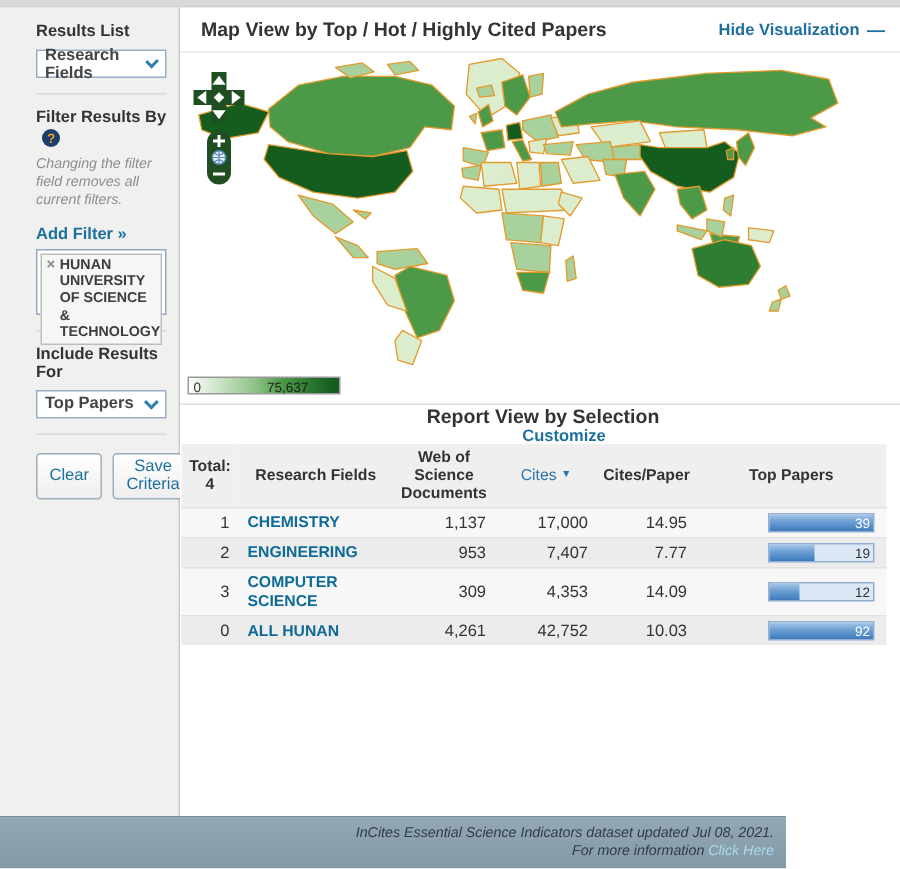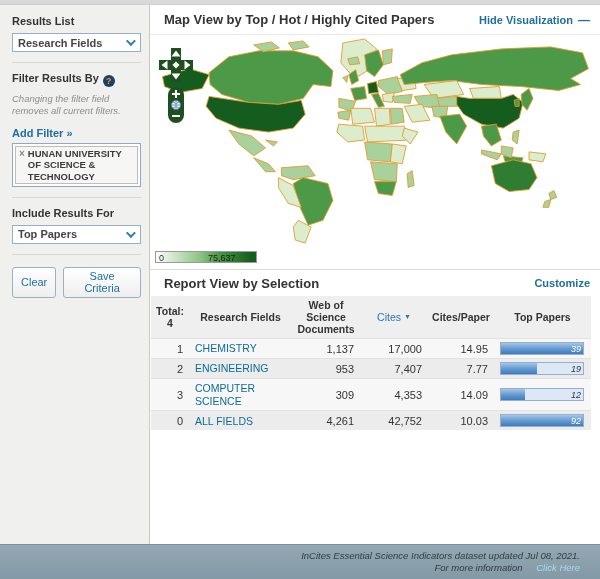--- a/index.html
+++ b/index.html
@@ -5,21 +5,21 @@
   * { margin:0; padding:0; box-sizing:border-box; }
   html,body { width:600px; height:579px; overflow:hidden; }
   body { font-family:"Liberation Sans","DejaVu Sans",sans-serif; background:#fff; }
   #page { position:relative; width:600px; height:579px; background:#fff; }
 
   .top-strip { height:5px; background:#d9d9d9; border-bottom:1px solid #cfcfcf; }
 
   .body-row { display:flex; height:539px; }
 
   
-  .sidebar { width:150px; background:#f0f0ef; border-right:1px solid #c9c9c9; padding:10px 8px 0 12px; }
+  .sidebar { width:120px; background:#f0f0ef; border-right:1px solid #c9c9c9; padding:10px 8px 0 24px; }
   .sec { padding-bottom:10px; margin-bottom:9px; border-bottom:1px solid #d8d8d6; }
   .sec:last-child { border-bottom:none; }
   .side-label { font-size:11px; font-weight:bold; color:#333; margin-bottom:6px; }
   .select { background:#fff; border:1px solid #98aec4; height:19px; display:flex; align-items:center;
             justify-content:space-between; padding:0 5px; cursor:pointer; }
   .select .sel-text { font-size:11px; font-weight:bold; color:#444; }
   .chev { width:7px; height:7px; border-right:2px solid #2a7fae; border-bottom:2px solid #2a7fae;
           transform:rotate(45deg) translateY(-2px); margin-right:2px; }
   .help-ic { display:inline-block; width:12px; height:12px; border-radius:50%; background:#1c3e6b;
              color:#f09a2c; font-size:9px; font-weight:bold; text-align:center; line-height:12px;
@@ -49,50 +49,50 @@
   .map-controls { position:absolute; left:8px; top:12px; width:38px; }
 
   .legend-row { height:22px; position:relative; }
   .legend-bar { position:absolute; left:5px; top:4px; width:102px; height:12px; border:1px solid #9a9a9a;
                 background:linear-gradient(to right,#fdfefc,#8cc183 45%,var(--medium) 62%,var(--darkest) 95%); }
   .legend-min { position:absolute; left:3px; top:1px; font-size:9px; color:#333; }
   .legend-max { position:absolute; left:52px; top:1px; font-size:9px; color:#1d1d1d; }
 
   .sect-divider { border-top:1px solid #dcdcdc; margin:0 0 0 0; }
   .report-header { height:26px; display:flex; align-items:center; justify-content:space-between;
-                   padding:0 10px 0 14px; }
+                   padding:0 10px 0 14px;flex-direction:column; }
 
   table.report { border-collapse:collapse; width:calc(100% - 10px); margin-left:1px; table-layout:fixed; }
   table.report col.c-rank{width:38px} table.report col.c-field{width:103px}
   table.report col.c-docs{width:68px} table.report col.c-cites{width:68px}
   table.report col.c-cpp{width:66px} table.report col.c-top{width:auto}
   table.report th { background:#efefef; font-size:10.5px; color:#333; font-weight:bold; text-align:center;
                     padding:3px 4px; vertical-align:middle; line-height:1.15; }
   table.report td { font-size:11px; color:#333; padding:3px 6px; vertical-align:middle;
                     border-top:1px solid #e2e2e2; }
   tr.r-odd td { background:#f7f7f7; } tr.r-even td { background:#ececec; }
   td.num { text-align:right; }
   td.rank { text-align:right; padding-right:10px; color:#444; }
-  a.field-link { font-size:10.5px; font-weight:normal; color:#0e6b97; text-decoration:none; cursor:pointer;
+  a.field-link { font-size:10.5px; font-weight:bold; color:#0e6b97; text-decoration:none; cursor:pointer;
                  display:inline-block; max-width:82px; line-height:1.2; }
   th .sort-link { color:#2d76ad; font-weight:normal; cursor:pointer; }
   th .sort-arrow { font-size:7px; color:#2d76ad; vertical-align:2px; }
 
-  .bar { position:relative; width:84px; height:13px; margin-left:auto; margin-right:2px;
-         background:#dde8f6; border:1px solid #94afd2; cursor:pointer;font-style:italic; }
+  .bar { position:relative; width:71px; height:13px; margin-left:auto; margin-right:2px;
+         background:#dde8f6; border:1px solid #94afd2; cursor:pointer; }
   .bar-fill { height:100%; background:linear-gradient(#a7c6e8,#6b9fd4 45%,#3f7bbd); }
   .bar-label { position:absolute; right:2px; top:0; font-size:9px; line-height:12px; }
   .bar-label.inside { color:#fff; } .bar-label.outside { color:#333; }
 
   
-  .footer { position:absolute; left:0; bottom:0; width:600px; height:35px;
+  .footer { position:absolute; left:0; bottom:0; width:524px; height:35px;
             background:linear-gradient(#93a8b3,#8399a5); border-top:1px solid #74909e;
-            text-align:right; padding:5px 20px 0 0; }
+            text-align:right; padding:5px 8px 0 0; }
   .footer .f-line { font-size:9.5px; font-style:italic; color:#2f3c44; line-height:1.3; }
-  .footer .f-link { color:#a9d9ef; cursor:pointer; text-decoration:none; font-style:italic;margin-left:11px; }
+  .footer .f-link { color:#a9d9ef; cursor:pointer; text-decoration:none; font-style:italic; }
 
   
   .m-darkest{fill:var(--darkest)} .m-dark{fill:var(--dark)} .m-med{fill:var(--medium)}
   .m-light{fill:var(--light)} .m-pale{fill:var(--pale)}
   svg.world path{stroke:var(--stroke);stroke-width:0.9;stroke-linejoin:round;}
 </style>
 </head>
 <body>
 
 <div id="page">
@@ -316,21 +316,21 @@
           <td class="num">14.09</td>
           <td>
                 <div class="bar">
             <div class="bar-fill" style="width: 29%;"></div>
             <span class="bar-label outside">12</span>
           </div>
               </td>
         </tr>
         <tr class="r-even">
           <td class="rank">0</td>
-          <td><a class="field-link">ALL FIELDS</a></td>
+          <td><a class="field-link">ALL HUNAN</a></td>
           <td class="num">4,261</td>
           <td class="num">42,752</td>
           <td class="num">10.03</td>
           <td>
                 <div class="bar">
             <div class="bar-fill" style="width: 100%;"></div>
             <span class="bar-label inside">92</span>
           </div>
               </td>
         </tr>

